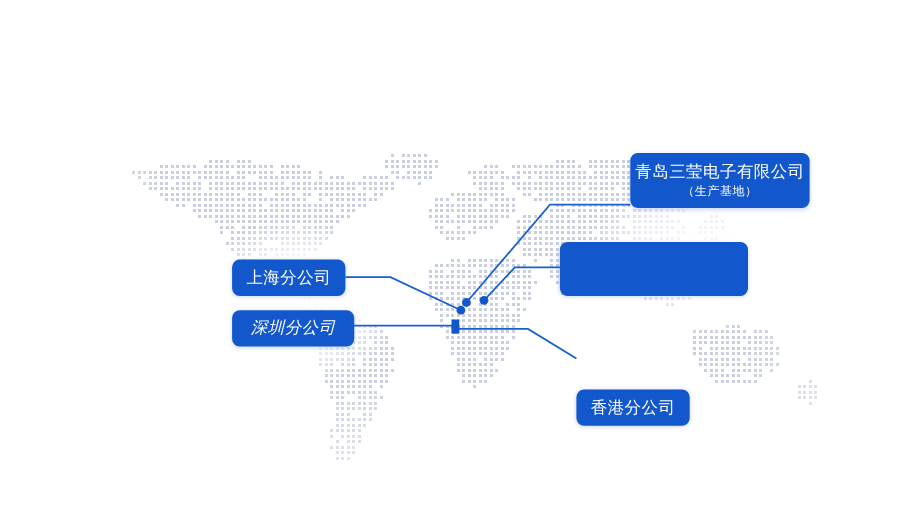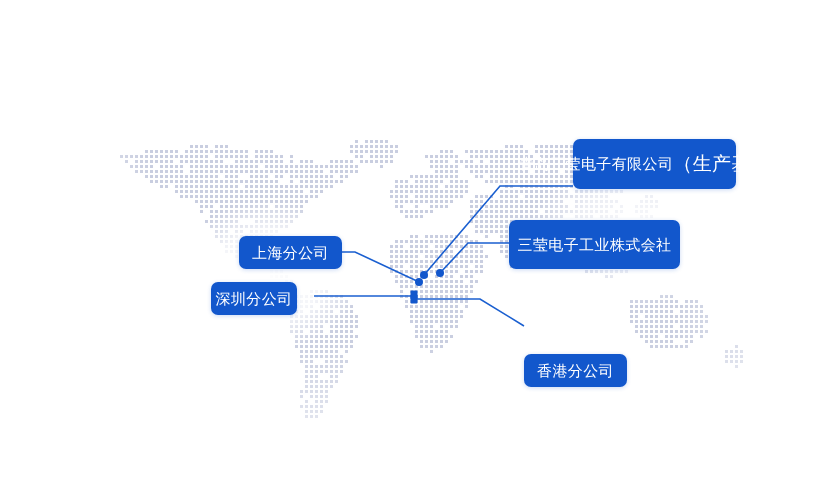--- a/index.html
+++ b/index.html
@@ -46,32 +46,33 @@
   }
   .marker.sq{border-radius:1px;width:7px;height:9px;transform:translate(-3.5px,-4.5px);}
 
   
   .callout{
     position:absolute;
     background:#1257cc;
     border-radius:7px;
     color:#ffffff;
     display:flex;
+    flex-direction:column;
     align-items:center;
     justify-content:center;
     text-align:center;
     line-height:1.32;
     font-size:15px;
     letter-spacing:0.4px;
     box-shadow:0 1px 4px rgba(18,87,204,0.22);
     padding:0 10px;
     box-sizing:border-box;
     white-space:nowrap;
   }
-  .callout .l2{font-size:19px;}
+  .callout .l2{font-size:11px;}
 </style>
 </head>
 <body>
 
 <div id="stage">
 
   <div id="map-layer">
     <svg id="map-svg" width="824" height="480">
         <path d="M355 140h3v3h-3zM365 140h3v3h-3zM370 140h3v3h-3zM375 140h3v3h-3zM380 140h3v3h-3zM385 140h3v3h-3zM190 145h3v3h-3zM195 145h3v3h-3zM200 145h3v3h-3zM205 145h3v3h-3zM215 145h3v3h-3zM220 145h3v3h-3zM225 145h3v3h-3zM350 145h3v3h-3zM355 145h3v3h-3zM360 145h3v3h-3zM365 145h3v3h-3zM370 145h3v3h-3zM375 145h3v3h-3zM380 145h3v3h-3zM385 145h3v3h-3zM390 145h3v3h-3zM395 145h3v3h-3zM505 145h3v3h-3zM510 145h3v3h-3zM515 145h3v3h-3zM520 145h3v3h-3zM535 145h3v3h-3zM540 145h3v3h-3zM545 145h3v3h-3zM550 145h3v3h-3zM555 145h3v3h-3zM560 145h3v3h-3zM565 145h3v3h-3zM570 145h3v3h-3zM585 145h3v3h-3zM590 145h3v3h-3zM595 145h3v3h-3zM145 150h3v3h-3zM150 150h3v3h-3zM155 150h3v3h-3zM160 150h3v3h-3zM165 150h3v3h-3zM170 150h3v3h-3zM175 150h3v3h-3zM185 150h3v3h-3zM190 150h3v3h-3zM195 150h3v3h-3zM200 150h3v3h-3zM205 150h3v3h-3zM210 150h3v3h-3zM215 150h3v3h-3zM220 150h3v3h-3zM225 150h3v3h-3zM230 150h3v3h-3zM235 150h3v3h-3zM240 150h3v3h-3zM245 150h3v3h-3zM255 150h3v3h-3zM260 150h3v3h-3zM265 150h3v3h-3zM270 150h3v3h-3zM350 150h3v3h-3zM355 150h3v3h-3zM360 150h3v3h-3zM365 150h3v3h-3zM370 150h3v3h-3zM375 150h3v3h-3zM380 150h3v3h-3zM385 150h3v3h-3zM390 150h3v3h-3zM395 150h3v3h-3zM440 150h3v3h-3zM445 150h3v3h-3zM450 150h3v3h-3zM465 150h3v3h-3zM470 150h3v3h-3zM475 150h3v3h-3zM480 150h3v3h-3zM485 150h3v3h-3zM490 150h3v3h-3zM495 150h3v3h-3zM500 150h3v3h-3zM505 150h3v3h-3zM510 150h3v3h-3zM515 150h3v3h-3zM520 150h3v3h-3zM525 150h3v3h-3zM535 150h3v3h-3zM540 150h3v3h-3zM545 150h3v3h-3zM550 150h3v3h-3zM555 150h3v3h-3zM560 150h3v3h-3zM565 150h3v3h-3zM570 150h3v3h-3zM575 150h3v3h-3zM580 150h3v3h-3zM585 150h3v3h-3zM590 150h3v3h-3zM595 150h3v3h-3zM600 150h3v3h-3zM605 150h3v3h-3zM610 150h3v3h-3zM615 150h3v3h-3zM620 150h3v3h-3zM625 150h3v3h-3zM630 150h3v3h-3zM635 150h3v3h-3zM120 155h3v3h-3zM125 155h3v3h-3zM130 155h3v3h-3zM135 155h3v3h-3zM140 155h3v3h-3zM145 155h3v3h-3zM150 155h3v3h-3zM155 155h3v3h-3zM160 155h3v3h-3zM165 155h3v3h-3zM170 155h3v3h-3zM175 155h3v3h-3zM180 155h3v3h-3zM185 155h3v3h-3zM190 155h3v3h-3zM195 155h3v3h-3zM200 155h3v3h-3zM205 155h3v3h-3zM215 155h3v3h-3zM220 155h3v3h-3zM225 155h3v3h-3zM230 155h3v3h-3zM235 155h3v3h-3zM240 155h3v3h-3zM245 155h3v3h-3zM255 155h3v3h-3zM260 155h3v3h-3zM265 155h3v3h-3zM270 155h3v3h-3zM275 155h3v3h-3zM280 155h3v3h-3zM290 155h3v3h-3zM355 155h3v3h-3zM360 155h3v3h-3zM370 155h3v3h-3zM375 155h3v3h-3zM380 155h3v3h-3zM385 155h3v3h-3zM390 155h3v3h-3zM425 155h3v3h-3zM430 155h3v3h-3zM435 155h3v3h-3zM440 155h3v3h-3zM445 155h3v3h-3zM450 155h3v3h-3zM455 155h3v3h-3zM470 155h3v3h-3zM475 155h3v3h-3zM480 155h3v3h-3zM485 155h3v3h-3zM490 155h3v3h-3zM495 155h3v3h-3zM500 155h3v3h-3zM505 155h3v3h-3zM510 155h3v3h-3zM515 155h3v3h-3zM520 155h3v3h-3zM525 155h3v3h-3zM530 155h3v3h-3zM540 155h3v3h-3zM545 155h3v3h-3zM550 155h3v3h-3zM555 155h3v3h-3zM560 155h3v3h-3zM565 155h3v3h-3zM570 155h3v3h-3zM575 155h3v3h-3zM580 155h3v3h-3zM585 155h3v3h-3zM590 155h3v3h-3zM595 155h3v3h-3zM600 155h3v3h-3zM605 155h3v3h-3zM610 155h3v3h-3zM615 155h3v3h-3zM620 155h3v3h-3zM625 155h3v3h-3zM630 155h3v3h-3zM635 155h3v3h-3zM640 155h3v3h-3zM645 155h3v3h-3zM650 155h3v3h-3zM655 155h3v3h-3zM125 160h3v3h-3zM135 160h3v3h-3zM140 160h3v3h-3zM145 160h3v3h-3zM150 160h3v3h-3zM155 160h3v3h-3zM160 160h3v3h-3zM165 160h3v3h-3zM170 160h3v3h-3zM180 160h3v3h-3zM185 160h3v3h-3zM190 160h3v3h-3zM195 160h3v3h-3zM200 160h3v3h-3zM205 160h3v3h-3zM210 160h3v3h-3zM215 160h3v3h-3zM220 160h3v3h-3zM235 160h3v3h-3zM240 160h3v3h-3zM245 160h3v3h-3zM250 160h3v3h-3zM255 160h3v3h-3zM260 160h3v3h-3zM265 160h3v3h-3zM270 160h3v3h-3zM275 160h3v3h-3zM280 160h3v3h-3zM290 160h3v3h-3zM300 160h3v3h-3zM305 160h3v3h-3zM310 160h3v3h-3zM330 160h3v3h-3zM335 160h3v3h-3zM340 160h3v3h-3zM345 160h3v3h-3zM350 160h3v3h-3zM360 160h3v3h-3zM365 160h3v3h-3zM370 160h3v3h-3zM375 160h3v3h-3zM380 160h3v3h-3zM385 160h3v3h-3zM390 160h3v3h-3zM430 160h3v3h-3zM435 160h3v3h-3zM440 160h3v3h-3zM445 160h3v3h-3zM455 160h3v3h-3zM460 160h3v3h-3zM465 160h3v3h-3zM470 160h3v3h-3zM480 160h3v3h-3zM490 160h3v3h-3zM495 160h3v3h-3zM500 160h3v3h-3zM505 160h3v3h-3zM510 160h3v3h-3zM515 160h3v3h-3zM520 160h3v3h-3zM525 160h3v3h-3zM530 160h3v3h-3zM535 160h3v3h-3zM540 160h3v3h-3zM545 160h3v3h-3zM550 160h3v3h-3zM555 160h3v3h-3zM560 160h3v3h-3zM565 160h3v3h-3zM570 160h3v3h-3zM575 160h3v3h-3zM580 160h3v3h-3zM585 160h3v3h-3zM590 160h3v3h-3zM595 160h3v3h-3zM600 160h3v3h-3zM605 160h3v3h-3zM610 160h3v3h-3zM615 160h3v3h-3zM625 160h3v3h-3zM630 160h3v3h-3zM635 160h3v3h-3zM640 160h3v3h-3zM645 160h3v3h-3zM650 160h3v3h-3zM655 160h3v3h-3zM660 160h3v3h-3zM665 160h3v3h-3zM670 160h3v3h-3zM675 160h3v3h-3zM130 165h3v3h-3zM135 165h3v3h-3zM140 165h3v3h-3zM145 165h3v3h-3zM150 165h3v3h-3zM160 165h3v3h-3zM165 165h3v3h-3zM170 165h3v3h-3zM175 165h3v3h-3zM180 165h3v3h-3zM190 165h3v3h-3zM195 165h3v3h-3zM200 165h3v3h-3zM205 165h3v3h-3zM210 165h3v3h-3zM215 165h3v3h-3zM220 165h3v3h-3zM225 165h3v3h-3zM230 165h3v3h-3zM235 165h3v3h-3zM240 165h3v3h-3zM245 165h3v3h-3zM250 165h3v3h-3zM255 165h3v3h-3zM265 165h3v3h-3zM270 165h3v3h-3zM275 165h3v3h-3zM280 165h3v3h-3zM285 165h3v3h-3zM290 165h3v3h-3zM295 165h3v3h-3zM300 165h3v3h-3zM305 165h3v3h-3zM310 165h3v3h-3zM315 165h3v3h-3zM320 165h3v3h-3zM325 165h3v3h-3zM330 165h3v3h-3zM335 165h3v3h-3zM340 165h3v3h-3zM345 165h3v3h-3zM350 165h3v3h-3zM355 165h3v3h-3zM380 165h3v3h-3zM430 165h3v3h-3zM435 165h3v3h-3zM440 165h3v3h-3zM445 165h3v3h-3zM450 165h3v3h-3zM455 165h3v3h-3zM465 165h3v3h-3zM470 165h3v3h-3zM475 165h3v3h-3zM480 165h3v3h-3zM485 165h3v3h-3zM490 165h3v3h-3zM495 165h3v3h-3zM500 165h3v3h-3zM505 165h3v3h-3zM510 165h3v3h-3zM515 165h3v3h-3zM520 165h3v3h-3zM525 165h3v3h-3zM530 165h3v3h-3zM535 165h3v3h-3zM540 165h3v3h-3zM545 165h3v3h-3zM550 165h3v3h-3zM555 165h3v3h-3zM560 165h3v3h-3zM565 165h3v3h-3zM570 165h3v3h-3zM575 165h3v3h-3zM580 165h3v3h-3zM585 165h3v3h-3zM595 165h3v3h-3zM600 165h3v3h-3zM610 165h3v3h-3zM620 165h3v3h-3zM625 165h3v3h-3zM630 165h3v3h-3zM635 165h3v3h-3zM640 165h3v3h-3zM645 165h3v3h-3zM650 165h3v3h-3zM655 165h3v3h-3zM660 165h3v3h-3zM665 165h3v3h-3zM675 165h3v3h-3zM135 170h3v3h-3zM140 170h3v3h-3zM145 170h3v3h-3zM150 170h3v3h-3zM155 170h3v3h-3zM160 170h3v3h-3zM165 170h3v3h-3zM170 170h3v3h-3zM175 170h3v3h-3zM180 170h3v3h-3zM190 170h3v3h-3zM195 170h3v3h-3zM200 170h3v3h-3zM205 170h3v3h-3zM210 170h3v3h-3zM215 170h3v3h-3zM220 170h3v3h-3zM225 170h3v3h-3zM230 170h3v3h-3zM235 170h3v3h-3zM240 170h3v3h-3zM245 170h3v3h-3zM250 170h3v3h-3zM255 170h3v3h-3zM260 170h3v3h-3zM265 170h3v3h-3zM270 170h3v3h-3zM275 170h3v3h-3zM280 170h3v3h-3zM285 170h3v3h-3zM290 170h3v3h-3zM295 170h3v3h-3zM300 170h3v3h-3zM305 170h3v3h-3zM310 170h3v3h-3zM315 170h3v3h-3zM320 170h3v3h-3zM330 170h3v3h-3zM335 170h3v3h-3zM340 170h3v3h-3zM345 170h3v3h-3zM350 170h3v3h-3zM355 170h3v3h-3zM435 170h3v3h-3zM440 170h3v3h-3zM445 170h3v3h-3zM450 170h3v3h-3zM455 170h3v3h-3zM470 170h3v3h-3zM475 170h3v3h-3zM480 170h3v3h-3zM485 170h3v3h-3zM490 170h3v3h-3zM495 170h3v3h-3zM500 170h3v3h-3zM505 170h3v3h-3zM510 170h3v3h-3zM515 170h3v3h-3zM520 170h3v3h-3zM525 170h3v3h-3zM535 170h3v3h-3zM540 170h3v3h-3zM545 170h3v3h-3zM550 170h3v3h-3zM555 170h3v3h-3zM565 170h3v3h-3zM570 170h3v3h-3zM575 170h3v3h-3zM580 170h3v3h-3zM590 170h3v3h-3zM595 170h3v3h-3zM600 170h3v3h-3zM605 170h3v3h-3zM610 170h3v3h-3zM615 170h3v3h-3zM620 170h3v3h-3zM625 170h3v3h-3zM630 170h3v3h-3zM635 170h3v3h-3zM640 170h3v3h-3zM645 170h3v3h-3zM650 170h3v3h-3zM655 170h3v3h-3zM660 170h3v3h-3zM665 170h3v3h-3zM670 170h3v3h-3zM675 170h3v3h-3zM680 170h3v3h-3zM145 175h3v3h-3zM150 175h3v3h-3zM155 175h3v3h-3zM160 175h3v3h-3zM165 175h3v3h-3zM170 175h3v3h-3zM175 175h3v3h-3zM180 175h3v3h-3zM185 175h3v3h-3zM190 175h3v3h-3zM195 175h3v3h-3zM200 175h3v3h-3zM205 175h3v3h-3zM210 175h3v3h-3zM215 175h3v3h-3zM225 175h3v3h-3zM230 175h3v3h-3zM235 175h3v3h-3zM250 175h3v3h-3zM255 175h3v3h-3zM260 175h3v3h-3zM265 175h3v3h-3zM275 175h3v3h-3zM280 175h3v3h-3zM290 175h3v3h-3zM295 175h3v3h-3zM300 175h3v3h-3zM305 175h3v3h-3zM310 175h3v3h-3zM315 175h3v3h-3zM320 175h3v3h-3zM325 175h3v3h-3zM330 175h3v3h-3zM340 175h3v3h-3zM345 175h3v3h-3zM410 175h3v3h-3zM415 175h3v3h-3zM420 175h3v3h-3zM425 175h3v3h-3zM430 175h3v3h-3zM435 175h3v3h-3zM440 175h3v3h-3zM445 175h3v3h-3zM450 175h3v3h-3zM455 175h3v3h-3zM475 175h3v3h-3zM480 175h3v3h-3zM490 175h3v3h-3zM495 175h3v3h-3zM500 175h3v3h-3zM505 175h3v3h-3zM510 175h3v3h-3zM515 175h3v3h-3zM520 175h3v3h-3zM525 175h3v3h-3zM530 175h3v3h-3zM535 175h3v3h-3zM540 175h3v3h-3zM545 175h3v3h-3zM550 175h3v3h-3zM555 175h3v3h-3zM560 175h3v3h-3zM565 175h3v3h-3zM570 175h3v3h-3zM575 175h3v3h-3zM580 175h3v3h-3zM585 175h3v3h-3zM590 175h3v3h-3zM595 175h3v3h-3zM600 175h3v3h-3zM605 175h3v3h-3zM610 175h3v3h-3zM615 175h3v3h-3zM620 175h3v3h-3zM625 175h3v3h-3zM630 175h3v3h-3zM635 175h3v3h-3zM640 175h3v3h-3zM645 175h3v3h-3zM650 175h3v3h-3zM655 175h3v3h-3zM660 175h3v3h-3zM665 175h3v3h-3zM670 175h3v3h-3zM675 175h3v3h-3zM150 180h3v3h-3zM155 180h3v3h-3zM160 180h3v3h-3zM165 180h3v3h-3zM170 180h3v3h-3zM175 180h3v3h-3zM180 180h3v3h-3zM185 180h3v3h-3zM190 180h3v3h-3zM195 180h3v3h-3zM200 180h3v3h-3zM205 180h3v3h-3zM210 180h3v3h-3zM215 180h3v3h-3zM220 180h3v3h-3zM225 180h3v3h-3zM230 180h3v3h-3zM235 180h3v3h-3zM240 180h3v3h-3zM245 180h3v3h-3zM250 180h3v3h-3zM255 180h3v3h-3zM260 180h3v3h-3zM265 180h3v3h-3zM270 180h3v3h-3zM275 180h3v3h-3zM290 180h3v3h-3zM300 180h3v3h-3zM305 180h3v3h-3zM310 180h3v3h-3zM315 180h3v3h-3zM320 180h3v3h-3zM325 180h3v3h-3zM330 180h3v3h-3zM335 180h3v3h-3zM340 180h3v3h-3zM395 180h3v3h-3zM400 180h3v3h-3zM405 180h3v3h-3zM415 180h3v3h-3zM420 180h3v3h-3zM425 180h3v3h-3zM430 180h3v3h-3zM435 180h3v3h-3zM440 180h3v3h-3zM450 180h3v3h-3zM455 180h3v3h-3zM460 180h3v3h-3zM465 180h3v3h-3zM485 180h3v3h-3zM490 180h3v3h-3zM495 180h3v3h-3zM500 180h3v3h-3zM505 180h3v3h-3zM510 180h3v3h-3zM515 180h3v3h-3zM520 180h3v3h-3zM525 180h3v3h-3zM530 180h3v3h-3zM535 180h3v3h-3zM540 180h3v3h-3zM545 180h3v3h-3zM550 180h3v3h-3zM555 180h3v3h-3zM560 180h3v3h-3zM565 180h3v3h-3zM570 180h3v3h-3zM575 180h3v3h-3zM580 180h3v3h-3zM585 180h3v3h-3zM590 180h3v3h-3zM595 180h3v3h-3zM600 180h3v3h-3zM605 180h3v3h-3zM610 180h3v3h-3zM615 180h3v3h-3zM620 180h3v3h-3zM625 180h3v3h-3zM630 180h3v3h-3zM635 180h3v3h-3zM640 180h3v3h-3zM645 180h3v3h-3zM650 180h3v3h-3zM655 180h3v3h-3zM660 180h3v3h-3zM665 180h3v3h-3zM670 180h3v3h-3zM160 185h3v3h-3zM165 185h3v3h-3zM175 185h3v3h-3zM180 185h3v3h-3zM185 185h3v3h-3zM190 185h3v3h-3zM195 185h3v3h-3zM200 185h3v3h-3zM205 185h3v3h-3zM210 185h3v3h-3zM215 185h3v3h-3zM220 185h3v3h-3zM225 185h3v3h-3zM230 185h3v3h-3zM235 185h3v3h-3zM245 185h3v3h-3zM250 185h3v3h-3zM255 185h3v3h-3zM260 185h3v3h-3zM265 185h3v3h-3zM270 185h3v3h-3zM275 185h3v3h-3zM280 185h3v3h-3zM285 185h3v3h-3zM290 185h3v3h-3zM295 185h3v3h-3zM300 185h3v3h-3zM305 185h3v3h-3zM310 185h3v3h-3zM315 185h3v3h-3zM320 185h3v3h-3zM325 185h3v3h-3zM330 185h3v3h-3zM395 185h3v3h-3zM400 185h3v3h-3zM405 185h3v3h-3zM410 185h3v3h-3zM415 185h3v3h-3zM420 185h3v3h-3zM425 185h3v3h-3zM430 185h3v3h-3zM435 185h3v3h-3zM445 185h3v3h-3zM450 185h3v3h-3zM455 185h3v3h-3zM460 185h3v3h-3zM465 185h3v3h-3zM505 185h3v3h-3zM510 185h3v3h-3zM520 185h3v3h-3zM525 185h3v3h-3zM530 185h3v3h-3zM535 185h3v3h-3zM540 185h3v3h-3zM545 185h3v3h-3zM550 185h3v3h-3zM555 185h3v3h-3zM560 185h3v3h-3zM565 185h3v3h-3zM570 185h3v3h-3zM575 185h3v3h-3zM580 185h3v3h-3zM585 185h3v3h-3zM590 185h3v3h-3zM595 185h3v3h-3zM600 185h3v3h-3zM605 185h3v3h-3zM610 185h3v3h-3zM615 185h3v3h-3zM620 185h3v3h-3zM625 185h3v3h-3zM630 185h3v3h-3zM640 185h3v3h-3zM645 185h3v3h-3zM650 185h3v3h-3zM655 185h3v3h-3zM175 190h3v3h-3zM180 190h3v3h-3zM185 190h3v3h-3zM190 190h3v3h-3zM195 190h3v3h-3zM200 190h3v3h-3zM205 190h3v3h-3zM210 190h3v3h-3zM215 190h3v3h-3zM220 190h3v3h-3zM225 190h3v3h-3zM230 190h3v3h-3zM235 190h3v3h-3zM240 190h3v3h-3zM245 190h3v3h-3zM250 190h3v3h-3zM255 190h3v3h-3zM260 190h3v3h-3zM265 190h3v3h-3zM270 190h3v3h-3zM275 190h3v3h-3zM280 190h3v3h-3zM285 190h3v3h-3zM290 190h3v3h-3zM295 190h3v3h-3zM300 190h3v3h-3zM310 190h3v3h-3zM315 190h3v3h-3zM320 190h3v3h-3zM390 190h3v3h-3zM395 190h3v3h-3zM400 190h3v3h-3zM405 190h3v3h-3zM410 190h3v3h-3zM415 190h3v3h-3zM420 190h3v3h-3zM425 190h3v3h-3zM430 190h3v3h-3zM435 190h3v3h-3zM440 190h3v3h-3zM445 190h3v3h-3zM450 190h3v3h-3zM455 190h3v3h-3zM460 190h3v3h-3zM465 190h3v3h-3zM500 190h3v3h-3zM505 190h3v3h-3zM510 190h3v3h-3zM515 190h3v3h-3zM520 190h3v3h-3zM525 190h3v3h-3zM530 190h3v3h-3zM535 190h3v3h-3zM540 190h3v3h-3zM545 190h3v3h-3zM550 190h3v3h-3zM555 190h3v3h-3zM560 190h3v3h-3zM565 190h3v3h-3zM575 190h3v3h-3zM580 190h3v3h-3zM585 190h3v3h-3zM590 190h3v3h-3zM595 190h3v3h-3zM600 190h3v3h-3zM605 190h3v3h-3zM610 190h3v3h-3zM615 190h3v3h-3zM620 190h3v3h-3zM180 195h3v3h-3zM185 195h3v3h-3zM190 195h3v3h-3zM195 195h3v3h-3zM200 195h3v3h-3zM205 195h3v3h-3zM210 195h3v3h-3zM215 195h3v3h-3zM220 195h3v3h-3zM225 195h3v3h-3zM230 195h3v3h-3zM235 195h3v3h-3zM240 195h3v3h-3zM245 195h3v3h-3zM250 195h3v3h-3zM255 195h3v3h-3zM260 195h3v3h-3zM265 195h3v3h-3zM270 195h3v3h-3zM275 195h3v3h-3zM280 195h3v3h-3zM285 195h3v3h-3zM290 195h3v3h-3zM295 195h3v3h-3zM300 195h3v3h-3zM305 195h3v3h-3zM310 195h3v3h-3zM315 195h3v3h-3zM390 195h3v3h-3zM395 195h3v3h-3zM400 195h3v3h-3zM405 195h3v3h-3zM415 195h3v3h-3zM420 195h3v3h-3zM425 195h3v3h-3zM430 195h3v3h-3zM435 195h3v3h-3zM440 195h3v3h-3zM445 195h3v3h-3zM450 195h3v3h-3zM455 195h3v3h-3zM460 195h3v3h-3zM475 195h3v3h-3zM480 195h3v3h-3zM485 195h3v3h-3zM490 195h3v3h-3zM500 195h3v3h-3zM505 195h3v3h-3zM510 195h3v3h-3zM515 195h3v3h-3zM525 195h3v3h-3zM530 195h3v3h-3zM535 195h3v3h-3zM540 195h3v3h-3zM545 195h3v3h-3zM550 195h3v3h-3zM555 195h3v3h-3zM560 195h3v3h-3zM565 195h3v3h-3zM570 195h3v3h-3zM575 195h3v3h-3zM580 195h3v3h-3zM585 195h3v3h-3zM590 195h3v3h-3zM595 195h3v3h-3zM600 195h3v3h-3zM605 195h3v3h-3zM645 195h3v3h-3zM650 195h3v3h-3zM195 200h3v3h-3zM200 200h3v3h-3zM205 200h3v3h-3zM210 200h3v3h-3zM215 200h3v3h-3zM220 200h3v3h-3zM225 200h3v3h-3zM230 200h3v3h-3zM235 200h3v3h-3zM240 200h3v3h-3zM245 200h3v3h-3zM250 200h3v3h-3zM255 200h3v3h-3zM260 200h3v3h-3zM265 200h3v3h-3zM270 200h3v3h-3zM275 200h3v3h-3zM280 200h3v3h-3zM285 200h3v3h-3zM290 200h3v3h-3zM295 200h3v3h-3zM300 200h3v3h-3zM305 200h3v3h-3zM395 200h3v3h-3zM400 200h3v3h-3zM405 200h3v3h-3zM410 200h3v3h-3zM415 200h3v3h-3zM420 200h3v3h-3zM425 200h3v3h-3zM430 200h3v3h-3zM435 200h3v3h-3zM440 200h3v3h-3zM445 200h3v3h-3zM450 200h3v3h-3zM470 200h3v3h-3zM475 200h3v3h-3zM480 200h3v3h-3zM490 200h3v3h-3zM495 200h3v3h-3zM500 200h3v3h-3zM505 200h3v3h-3zM510 200h3v3h-3zM515 200h3v3h-3zM520 200h3v3h-3zM525 200h3v3h-3zM530 200h3v3h-3zM535 200h3v3h-3zM540 200h3v3h-3zM545 200h3v3h-3zM550 200h3v3h-3zM555 200h3v3h-3zM560 200h3v3h-3zM575 200h3v3h-3zM580 200h3v3h-3zM585 200h3v3h-3zM590 200h3v3h-3zM595 200h3v3h-3zM600 200h3v3h-3zM605 200h3v3h-3zM610 200h3v3h-3zM615 200h3v3h-3zM640 200h3v3h-3zM645 200h3v3h-3zM650 200h3v3h-3zM655 200h3v3h-3zM200 205h3v3h-3zM205 205h3v3h-3zM210 205h3v3h-3zM220 205h3v3h-3zM225 205h3v3h-3zM230 205h3v3h-3zM235 205h3v3h-3zM240 205h3v3h-3zM245 205h3v3h-3zM250 205h3v3h-3zM255 205h3v3h-3zM260 205h3v3h-3zM265 205h3v3h-3zM275 205h3v3h-3zM280 205h3v3h-3zM285 205h3v3h-3zM290 205h3v3h-3zM295 205h3v3h-3zM300 205h3v3h-3zM395 205h3v3h-3zM400 205h3v3h-3zM415 205h3v3h-3zM430 205h3v3h-3zM435 205h3v3h-3zM440 205h3v3h-3zM445 205h3v3h-3zM470 205h3v3h-3zM475 205h3v3h-3zM480 205h3v3h-3zM485 205h3v3h-3zM490 205h3v3h-3zM495 205h3v3h-3zM500 205h3v3h-3zM505 205h3v3h-3zM510 205h3v3h-3zM515 205h3v3h-3zM520 205h3v3h-3zM525 205h3v3h-3zM530 205h3v3h-3zM535 205h3v3h-3zM540 205h3v3h-3zM545 205h3v3h-3zM550 205h3v3h-3zM555 205h3v3h-3zM560 205h3v3h-3zM565 205h3v3h-3zM575 205h3v3h-3zM580 205h3v3h-3zM585 205h3v3h-3zM590 205h3v3h-3zM595 205h3v3h-3zM600 205h3v3h-3zM605 205h3v3h-3zM610 205h3v3h-3zM620 205h3v3h-3zM635 205h3v3h-3zM640 205h3v3h-3zM645 205h3v3h-3zM650 205h3v3h-3zM655 205h3v3h-3zM200 210h3v3h-3zM210 210h3v3h-3zM215 210h3v3h-3zM220 210h3v3h-3zM225 210h3v3h-3zM230 210h3v3h-3zM235 210h3v3h-3zM240 210h3v3h-3zM245 210h3v3h-3zM250 210h3v3h-3zM255 210h3v3h-3zM260 210h3v3h-3zM265 210h3v3h-3zM270 210h3v3h-3zM275 210h3v3h-3zM280 210h3v3h-3zM285 210h3v3h-3zM290 210h3v3h-3zM295 210h3v3h-3zM300 210h3v3h-3zM400 210h3v3h-3zM405 210h3v3h-3zM410 210h3v3h-3zM415 210h3v3h-3zM420 210h3v3h-3zM425 210h3v3h-3zM430 210h3v3h-3zM470 210h3v3h-3zM475 210h3v3h-3zM480 210h3v3h-3zM485 210h3v3h-3zM490 210h3v3h-3zM495 210h3v3h-3zM500 210h3v3h-3zM505 210h3v3h-3zM510 210h3v3h-3zM515 210h3v3h-3zM520 210h3v3h-3zM525 210h3v3h-3zM530 210h3v3h-3zM535 210h3v3h-3zM545 210h3v3h-3zM550 210h3v3h-3zM555 210h3v3h-3zM560 210h3v3h-3zM565 210h3v3h-3zM570 210h3v3h-3zM575 210h3v3h-3zM580 210h3v3h-3zM585 210h3v3h-3zM590 210h3v3h-3zM595 210h3v3h-3zM600 210h3v3h-3zM605 210h3v3h-3zM615 210h3v3h-3zM620 210h3v3h-3zM635 210h3v3h-3zM640 210h3v3h-3zM645 210h3v3h-3zM210 215h3v3h-3zM215 215h3v3h-3zM220 215h3v3h-3zM225 215h3v3h-3zM230 215h3v3h-3zM235 215h3v3h-3zM240 215h3v3h-3zM245 215h3v3h-3zM250 215h3v3h-3zM255 215h3v3h-3zM260 215h3v3h-3zM265 215h3v3h-3zM270 215h3v3h-3zM275 215h3v3h-3zM280 215h3v3h-3zM285 215h3v3h-3zM290 215h3v3h-3zM295 215h3v3h-3zM405 215h3v3h-3zM410 215h3v3h-3zM415 215h3v3h-3zM420 215h3v3h-3zM470 215h3v3h-3zM475 215h3v3h-3zM480 215h3v3h-3zM485 215h3v3h-3zM490 215h3v3h-3zM495 215h3v3h-3zM500 215h3v3h-3zM505 215h3v3h-3zM510 215h3v3h-3zM515 215h3v3h-3zM520 215h3v3h-3zM525 215h3v3h-3zM530 215h3v3h-3zM535 215h3v3h-3zM540 215h3v3h-3zM545 215h3v3h-3zM550 215h3v3h-3zM555 215h3v3h-3zM560 215h3v3h-3zM575 215h3v3h-3zM580 215h3v3h-3zM585 215h3v3h-3zM590 215h3v3h-3zM600 215h3v3h-3zM605 215h3v3h-3zM610 215h3v3h-3zM615 215h3v3h-3zM640 215h3v3h-3zM645 215h3v3h-3zM650 215h3v3h-3zM205 220h3v3h-3zM210 220h3v3h-3zM215 220h3v3h-3zM220 220h3v3h-3zM225 220h3v3h-3zM230 220h3v3h-3zM235 220h3v3h-3zM255 220h3v3h-3zM260 220h3v3h-3zM265 220h3v3h-3zM270 220h3v3h-3zM275 220h3v3h-3zM280 220h3v3h-3zM285 220h3v3h-3zM290 220h3v3h-3zM470 220h3v3h-3zM475 220h3v3h-3zM480 220h3v3h-3zM485 220h3v3h-3zM490 220h3v3h-3zM495 220h3v3h-3zM500 220h3v3h-3zM505 220h3v3h-3zM510 220h3v3h-3zM515 220h3v3h-3zM520 220h3v3h-3zM525 220h3v3h-3zM535 220h3v3h-3zM540 220h3v3h-3zM545 220h3v3h-3zM550 220h3v3h-3zM555 220h3v3h-3zM560 220h3v3h-3zM565 220h3v3h-3zM570 220h3v3h-3zM575 220h3v3h-3zM580 220h3v3h-3zM585 220h3v3h-3zM590 220h3v3h-3zM600 220h3v3h-3zM605 220h3v3h-3zM610 220h3v3h-3zM210 225h3v3h-3zM215 225h3v3h-3zM220 225h3v3h-3zM225 225h3v3h-3zM230 225h3v3h-3zM235 225h3v3h-3zM240 225h3v3h-3zM245 225h3v3h-3zM250 225h3v3h-3zM255 225h3v3h-3zM260 225h3v3h-3zM265 225h3v3h-3zM270 225h3v3h-3zM275 225h3v3h-3zM280 225h3v3h-3zM285 225h3v3h-3zM475 225h3v3h-3zM480 225h3v3h-3zM485 225h3v3h-3zM490 225h3v3h-3zM495 225h3v3h-3zM500 225h3v3h-3zM505 225h3v3h-3zM510 225h3v3h-3zM515 225h3v3h-3zM520 225h3v3h-3zM525 225h3v3h-3zM530 225h3v3h-3zM535 225h3v3h-3zM540 225h3v3h-3zM545 225h3v3h-3zM550 225h3v3h-3zM555 225h3v3h-3zM560 225h3v3h-3zM565 225h3v3h-3zM570 225h3v3h-3zM575 225h3v3h-3zM580 225h3v3h-3zM585 225h3v3h-3zM590 225h3v3h-3zM595 225h3v3h-3zM600 225h3v3h-3zM605 225h3v3h-3zM215 230h3v3h-3zM220 230h3v3h-3zM225 230h3v3h-3zM235 230h3v3h-3zM240 230h3v3h-3zM250 230h3v3h-3zM255 230h3v3h-3zM260 230h3v3h-3zM265 230h3v3h-3zM270 230h3v3h-3zM275 230h3v3h-3zM475 230h3v3h-3zM480 230h3v3h-3zM485 230h3v3h-3zM490 230h3v3h-3zM495 230h3v3h-3zM500 230h3v3h-3zM505 230h3v3h-3zM510 230h3v3h-3zM515 230h3v3h-3zM520 230h3v3h-3zM525 230h3v3h-3zM530 230h3v3h-3zM535 230h3v3h-3zM545 230h3v3h-3zM555 230h3v3h-3zM560 230h3v3h-3zM565 230h3v3h-3zM570 230h3v3h-3zM575 230h3v3h-3zM580 230h3v3h-3zM585 230h3v3h-3zM590 230h3v3h-3zM215 235h3v3h-3zM220 235h3v3h-3zM225 235h3v3h-3zM230 235h3v3h-3zM235 235h3v3h-3zM240 235h3v3h-3zM245 235h3v3h-3zM250 235h3v3h-3zM255 235h3v3h-3zM260 235h3v3h-3zM265 235h3v3h-3zM270 235h3v3h-3zM410 235h3v3h-3zM415 235h3v3h-3zM425 235h3v3h-3zM430 235h3v3h-3zM435 235h3v3h-3zM440 235h3v3h-3zM445 235h3v3h-3zM450 235h3v3h-3zM455 235h3v3h-3zM460 235h3v3h-3zM465 235h3v3h-3zM485 235h3v3h-3zM500 235h3v3h-3zM505 235h3v3h-3zM510 235h3v3h-3zM515 235h3v3h-3zM520 235h3v3h-3zM525 235h3v3h-3zM530 235h3v3h-3zM535 235h3v3h-3zM540 235h3v3h-3zM545 235h3v3h-3zM550 235h3v3h-3zM555 235h3v3h-3zM560 235h3v3h-3zM565 235h3v3h-3zM570 235h3v3h-3zM575 235h3v3h-3zM580 235h3v3h-3zM220 240h3v3h-3zM225 240h3v3h-3zM230 240h3v3h-3zM235 240h3v3h-3zM240 240h3v3h-3zM245 240h3v3h-3zM250 240h3v3h-3zM255 240h3v3h-3zM260 240h3v3h-3zM395 240h3v3h-3zM400 240h3v3h-3zM405 240h3v3h-3zM410 240h3v3h-3zM415 240h3v3h-3zM420 240h3v3h-3zM425 240h3v3h-3zM430 240h3v3h-3zM435 240h3v3h-3zM440 240h3v3h-3zM445 240h3v3h-3zM450 240h3v3h-3zM455 240h3v3h-3zM460 240h3v3h-3zM465 240h3v3h-3zM470 240h3v3h-3zM475 240h3v3h-3zM500 240h3v3h-3zM505 240h3v3h-3zM510 240h3v3h-3zM520 240h3v3h-3zM525 240h3v3h-3zM530 240h3v3h-3zM535 240h3v3h-3zM545 240h3v3h-3zM550 240h3v3h-3zM555 240h3v3h-3zM560 240h3v3h-3zM225 245h3v3h-3zM230 245h3v3h-3zM235 245h3v3h-3zM240 245h3v3h-3zM245 245h3v3h-3zM390 245h3v3h-3zM395 245h3v3h-3zM400 245h3v3h-3zM410 245h3v3h-3zM415 245h3v3h-3zM420 245h3v3h-3zM425 245h3v3h-3zM435 245h3v3h-3zM440 245h3v3h-3zM445 245h3v3h-3zM450 245h3v3h-3zM455 245h3v3h-3zM460 245h3v3h-3zM465 245h3v3h-3zM470 245h3v3h-3zM475 245h3v3h-3zM480 245h3v3h-3zM500 245h3v3h-3zM505 245h3v3h-3zM510 245h3v3h-3zM515 245h3v3h-3zM520 245h3v3h-3zM525 245h3v3h-3zM225 250h3v3h-3zM230 250h3v3h-3zM235 250h3v3h-3zM240 250h3v3h-3zM245 250h3v3h-3zM390 250h3v3h-3zM395 250h3v3h-3zM400 250h3v3h-3zM405 250h3v3h-3zM410 250h3v3h-3zM415 250h3v3h-3zM420 250h3v3h-3zM425 250h3v3h-3zM430 250h3v3h-3zM435 250h3v3h-3zM440 250h3v3h-3zM445 250h3v3h-3zM450 250h3v3h-3zM460 250h3v3h-3zM465 250h3v3h-3zM470 250h3v3h-3zM475 250h3v3h-3zM480 250h3v3h-3zM500 250h3v3h-3zM505 250h3v3h-3zM510 250h3v3h-3zM515 250h3v3h-3zM520 250h3v3h-3zM525 250h3v3h-3zM580 250h3v3h-3zM585 250h3v3h-3zM590 250h3v3h-3zM600 250h3v3h-3zM605 250h3v3h-3zM610 250h3v3h-3zM615 250h3v3h-3zM620 250h3v3h-3zM235 255h3v3h-3zM250 255h3v3h-3zM255 255h3v3h-3zM260 255h3v3h-3zM390 255h3v3h-3zM395 255h3v3h-3zM400 255h3v3h-3zM405 255h3v3h-3zM410 255h3v3h-3zM415 255h3v3h-3zM425 255h3v3h-3zM430 255h3v3h-3zM435 255h3v3h-3zM440 255h3v3h-3zM445 255h3v3h-3zM450 255h3v3h-3zM455 255h3v3h-3zM460 255h3v3h-3zM465 255h3v3h-3zM470 255h3v3h-3zM475 255h3v3h-3zM480 255h3v3h-3zM485 255h3v3h-3zM505 255h3v3h-3zM510 255h3v3h-3zM515 255h3v3h-3zM520 255h3v3h-3zM525 255h3v3h-3zM575 255h3v3h-3zM580 255h3v3h-3zM590 255h3v3h-3zM595 255h3v3h-3zM600 255h3v3h-3zM605 255h3v3h-3zM610 255h3v3h-3zM615 255h3v3h-3zM620 255h3v3h-3zM625 255h3v3h-3zM630 255h3v3h-3zM255 260h3v3h-3zM260 260h3v3h-3zM270 260h3v3h-3zM390 260h3v3h-3zM395 260h3v3h-3zM400 260h3v3h-3zM405 260h3v3h-3zM410 260h3v3h-3zM415 260h3v3h-3zM420 260h3v3h-3zM425 260h3v3h-3zM430 260h3v3h-3zM435 260h3v3h-3zM440 260h3v3h-3zM445 260h3v3h-3zM450 260h3v3h-3zM455 260h3v3h-3zM460 260h3v3h-3zM465 260h3v3h-3zM470 260h3v3h-3zM475 260h3v3h-3zM480 260h3v3h-3zM510 260h3v3h-3zM515 260h3v3h-3zM520 260h3v3h-3zM575 260h3v3h-3zM580 260h3v3h-3zM585 260h3v3h-3zM590 260h3v3h-3zM595 260h3v3h-3zM605 260h3v3h-3zM610 260h3v3h-3zM615 260h3v3h-3zM620 260h3v3h-3zM625 260h3v3h-3zM630 260h3v3h-3zM260 265h3v3h-3zM265 265h3v3h-3zM270 265h3v3h-3zM275 265h3v3h-3zM390 265h3v3h-3zM395 265h3v3h-3zM400 265h3v3h-3zM410 265h3v3h-3zM415 265h3v3h-3zM420 265h3v3h-3zM425 265h3v3h-3zM430 265h3v3h-3zM435 265h3v3h-3zM440 265h3v3h-3zM445 265h3v3h-3zM450 265h3v3h-3zM455 265h3v3h-3zM460 265h3v3h-3zM465 265h3v3h-3zM475 265h3v3h-3zM480 265h3v3h-3zM510 265h3v3h-3zM580 265h3v3h-3zM585 265h3v3h-3zM590 265h3v3h-3zM595 265h3v3h-3zM600 265h3v3h-3zM605 265h3v3h-3zM610 265h3v3h-3zM615 265h3v3h-3zM620 265h3v3h-3zM625 265h3v3h-3zM630 265h3v3h-3zM270 270h3v3h-3zM275 270h3v3h-3zM280 270h3v3h-3zM390 270h3v3h-3zM395 270h3v3h-3zM400 270h3v3h-3zM405 270h3v3h-3zM410 270h3v3h-3zM415 270h3v3h-3zM420 270h3v3h-3zM425 270h3v3h-3zM430 270h3v3h-3zM435 270h3v3h-3zM440 270h3v3h-3zM445 270h3v3h-3zM450 270h3v3h-3zM455 270h3v3h-3zM465 270h3v3h-3zM470 270h3v3h-3zM475 270h3v3h-3zM480 270h3v3h-3zM585 270h3v3h-3zM590 270h3v3h-3zM595 270h3v3h-3zM600 270h3v3h-3zM605 270h3v3h-3zM610 270h3v3h-3zM615 270h3v3h-3zM620 270h3v3h-3zM625 270h3v3h-3zM270 275h3v3h-3zM275 275h3v3h-3zM280 275h3v3h-3zM285 275h3v3h-3zM395 275h3v3h-3zM400 275h3v3h-3zM405 275h3v3h-3zM410 275h3v3h-3zM415 275h3v3h-3zM420 275h3v3h-3zM425 275h3v3h-3zM435 275h3v3h-3zM440 275h3v3h-3zM445 275h3v3h-3zM450 275h3v3h-3zM460 275h3v3h-3zM465 275h3v3h-3zM470 275h3v3h-3zM605 275h3v3h-3zM610 275h3v3h-3zM285 280h3v3h-3zM290 280h3v3h-3zM395 280h3v3h-3zM400 280h3v3h-3zM405 280h3v3h-3zM410 280h3v3h-3zM415 280h3v3h-3zM425 280h3v3h-3zM430 280h3v3h-3zM435 280h3v3h-3zM440 280h3v3h-3zM445 280h3v3h-3zM450 280h3v3h-3zM455 280h3v3h-3zM460 280h3v3h-3zM470 280h3v3h-3zM475 280h3v3h-3zM285 285h3v3h-3zM290 285h3v3h-3zM400 285h3v3h-3zM405 285h3v3h-3zM410 285h3v3h-3zM415 285h3v3h-3zM420 285h3v3h-3zM425 285h3v3h-3zM430 285h3v3h-3zM435 285h3v3h-3zM440 285h3v3h-3zM445 285h3v3h-3zM450 285h3v3h-3zM455 285h3v3h-3zM460 285h3v3h-3zM465 285h3v3h-3zM470 285h3v3h-3zM310 290h3v3h-3zM315 290h3v3h-3zM320 290h3v3h-3zM325 290h3v3h-3zM400 290h3v3h-3zM410 290h3v3h-3zM415 290h3v3h-3zM420 290h3v3h-3zM425 290h3v3h-3zM430 290h3v3h-3zM435 290h3v3h-3zM440 290h3v3h-3zM445 290h3v3h-3zM450 290h3v3h-3zM455 290h3v3h-3zM460 290h3v3h-3zM465 290h3v3h-3zM470 290h3v3h-3zM295 295h3v3h-3zM300 295h3v3h-3zM305 295h3v3h-3zM310 295h3v3h-3zM315 295h3v3h-3zM320 295h3v3h-3zM325 295h3v3h-3zM330 295h3v3h-3zM335 295h3v3h-3zM340 295h3v3h-3zM400 295h3v3h-3zM405 295h3v3h-3zM410 295h3v3h-3zM415 295h3v3h-3zM420 295h3v3h-3zM425 295h3v3h-3zM430 295h3v3h-3zM435 295h3v3h-3zM440 295h3v3h-3zM445 295h3v3h-3zM450 295h3v3h-3zM455 295h3v3h-3zM460 295h3v3h-3zM465 295h3v3h-3zM660 295h3v3h-3zM665 295h3v3h-3zM670 295h3v3h-3zM295 300h3v3h-3zM300 300h3v3h-3zM305 300h3v3h-3zM310 300h3v3h-3zM315 300h3v3h-3zM320 300h3v3h-3zM325 300h3v3h-3zM330 300h3v3h-3zM335 300h3v3h-3zM340 300h3v3h-3zM345 300h3v3h-3zM405 300h3v3h-3zM410 300h3v3h-3zM415 300h3v3h-3zM420 300h3v3h-3zM425 300h3v3h-3zM430 300h3v3h-3zM435 300h3v3h-3zM440 300h3v3h-3zM445 300h3v3h-3zM450 300h3v3h-3zM455 300h3v3h-3zM460 300h3v3h-3zM465 300h3v3h-3zM630 300h3v3h-3zM635 300h3v3h-3zM640 300h3v3h-3zM645 300h3v3h-3zM650 300h3v3h-3zM655 300h3v3h-3zM660 300h3v3h-3zM665 300h3v3h-3zM670 300h3v3h-3zM675 300h3v3h-3zM685 300h3v3h-3zM690 300h3v3h-3zM695 300h3v3h-3zM290 305h3v3h-3zM295 305h3v3h-3zM300 305h3v3h-3zM305 305h3v3h-3zM310 305h3v3h-3zM320 305h3v3h-3zM325 305h3v3h-3zM330 305h3v3h-3zM335 305h3v3h-3zM340 305h3v3h-3zM345 305h3v3h-3zM350 305h3v3h-3zM405 305h3v3h-3zM410 305h3v3h-3zM415 305h3v3h-3zM420 305h3v3h-3zM425 305h3v3h-3zM430 305h3v3h-3zM435 305h3v3h-3zM440 305h3v3h-3zM445 305h3v3h-3zM450 305h3v3h-3zM455 305h3v3h-3zM465 305h3v3h-3zM630 305h3v3h-3zM635 305h3v3h-3zM640 305h3v3h-3zM645 305h3v3h-3zM650 305h3v3h-3zM655 305h3v3h-3zM660 305h3v3h-3zM665 305h3v3h-3zM670 305h3v3h-3zM675 305h3v3h-3zM680 305h3v3h-3zM685 305h3v3h-3zM690 305h3v3h-3zM695 305h3v3h-3zM700 305h3v3h-3zM290 310h3v3h-3zM295 310h3v3h-3zM300 310h3v3h-3zM310 310h3v3h-3zM315 310h3v3h-3zM320 310h3v3h-3zM325 310h3v3h-3zM330 310h3v3h-3zM340 310h3v3h-3zM345 310h3v3h-3zM350 310h3v3h-3zM410 310h3v3h-3zM415 310h3v3h-3zM420 310h3v3h-3zM425 310h3v3h-3zM430 310h3v3h-3zM435 310h3v3h-3zM440 310h3v3h-3zM445 310h3v3h-3zM450 310h3v3h-3zM455 310h3v3h-3zM460 310h3v3h-3zM630 310h3v3h-3zM635 310h3v3h-3zM640 310h3v3h-3zM645 310h3v3h-3zM650 310h3v3h-3zM655 310h3v3h-3zM660 310h3v3h-3zM665 310h3v3h-3zM670 310h3v3h-3zM680 310h3v3h-3zM685 310h3v3h-3zM690 310h3v3h-3zM695 310h3v3h-3zM700 310h3v3h-3zM290 315h3v3h-3zM295 315h3v3h-3zM300 315h3v3h-3zM305 315h3v3h-3zM310 315h3v3h-3zM315 315h3v3h-3zM320 315h3v3h-3zM325 315h3v3h-3zM330 315h3v3h-3zM335 315h3v3h-3zM340 315h3v3h-3zM345 315h3v3h-3zM350 315h3v3h-3zM355 315h3v3h-3zM410 315h3v3h-3zM415 315h3v3h-3zM420 315h3v3h-3zM425 315h3v3h-3zM430 315h3v3h-3zM435 315h3v3h-3zM440 315h3v3h-3zM445 315h3v3h-3zM450 315h3v3h-3zM455 315h3v3h-3zM460 315h3v3h-3zM630 315h3v3h-3zM635 315h3v3h-3zM645 315h3v3h-3zM650 315h3v3h-3zM655 315h3v3h-3zM660 315h3v3h-3zM665 315h3v3h-3zM670 315h3v3h-3zM675 315h3v3h-3zM680 315h3v3h-3zM685 315h3v3h-3zM690 315h3v3h-3zM695 315h3v3h-3zM700 315h3v3h-3zM705 315h3v3h-3zM290 320h3v3h-3zM295 320h3v3h-3zM300 320h3v3h-3zM305 320h3v3h-3zM310 320h3v3h-3zM315 320h3v3h-3zM320 320h3v3h-3zM325 320h3v3h-3zM330 320h3v3h-3zM335 320h3v3h-3zM340 320h3v3h-3zM345 320h3v3h-3zM350 320h3v3h-3zM355 320h3v3h-3zM410 320h3v3h-3zM415 320h3v3h-3zM420 320h3v3h-3zM425 320h3v3h-3zM430 320h3v3h-3zM435 320h3v3h-3zM440 320h3v3h-3zM445 320h3v3h-3zM450 320h3v3h-3zM455 320h3v3h-3zM630 320h3v3h-3zM635 320h3v3h-3zM640 320h3v3h-3zM645 320h3v3h-3zM650 320h3v3h-3zM655 320h3v3h-3zM660 320h3v3h-3zM665 320h3v3h-3zM670 320h3v3h-3zM675 320h3v3h-3zM680 320h3v3h-3zM685 320h3v3h-3zM690 320h3v3h-3zM695 320h3v3h-3zM700 320h3v3h-3zM705 320h3v3h-3zM290 325h3v3h-3zM295 325h3v3h-3zM300 325h3v3h-3zM305 325h3v3h-3zM310 325h3v3h-3zM315 325h3v3h-3zM320 325h3v3h-3zM330 325h3v3h-3zM335 325h3v3h-3zM340 325h3v3h-3zM345 325h3v3h-3zM350 325h3v3h-3zM355 325h3v3h-3zM415 325h3v3h-3zM420 325h3v3h-3zM425 325h3v3h-3zM430 325h3v3h-3zM440 325h3v3h-3zM445 325h3v3h-3zM450 325h3v3h-3zM455 325h3v3h-3zM635 325h3v3h-3zM640 325h3v3h-3zM645 325h3v3h-3zM650 325h3v3h-3zM655 325h3v3h-3zM660 325h3v3h-3zM665 325h3v3h-3zM670 325h3v3h-3zM680 325h3v3h-3zM685 325h3v3h-3zM690 325h3v3h-3zM695 325h3v3h-3zM700 325h3v3h-3zM290 330h3v3h-3zM295 330h3v3h-3zM300 330h3v3h-3zM310 330h3v3h-3zM315 330h3v3h-3zM320 330h3v3h-3zM330 330h3v3h-3zM335 330h3v3h-3zM340 330h3v3h-3zM345 330h3v3h-3zM350 330h3v3h-3zM415 330h3v3h-3zM420 330h3v3h-3zM425 330h3v3h-3zM430 330h3v3h-3zM435 330h3v3h-3zM440 330h3v3h-3zM445 330h3v3h-3zM635 330h3v3h-3zM640 330h3v3h-3zM645 330h3v3h-3zM650 330h3v3h-3zM655 330h3v3h-3zM660 330h3v3h-3zM665 330h3v3h-3zM670 330h3v3h-3zM675 330h3v3h-3zM680 330h3v3h-3zM685 330h3v3h-3zM690 330h3v3h-3zM695 330h3v3h-3zM700 330h3v3h-3zM705 330h3v3h-3zM295 335h3v3h-3zM300 335h3v3h-3zM305 335h3v3h-3zM310 335h3v3h-3zM315 335h3v3h-3zM320 335h3v3h-3zM325 335h3v3h-3zM330 335h3v3h-3zM335 335h3v3h-3zM340 335h3v3h-3zM345 335h3v3h-3zM350 335h3v3h-3zM355 335h3v3h-3zM415 335h3v3h-3zM420 335h3v3h-3zM425 335h3v3h-3zM430 335h3v3h-3zM435 335h3v3h-3zM440 335h3v3h-3zM445 335h3v3h-3zM450 335h3v3h-3zM640 335h3v3h-3zM645 335h3v3h-3zM650 335h3v3h-3zM655 335h3v3h-3zM665 335h3v3h-3zM670 335h3v3h-3zM675 335h3v3h-3zM680 335h3v3h-3zM685 335h3v3h-3zM690 335h3v3h-3zM700 335h3v3h-3zM295 340h3v3h-3zM300 340h3v3h-3zM305 340h3v3h-3zM310 340h3v3h-3zM315 340h3v3h-3zM320 340h3v3h-3zM325 340h3v3h-3zM330 340h3v3h-3zM335 340h3v3h-3zM340 340h3v3h-3zM345 340h3v3h-3zM350 340h3v3h-3zM420 340h3v3h-3zM425 340h3v3h-3zM430 340h3v3h-3zM435 340h3v3h-3zM440 340h3v3h-3zM445 340h3v3h-3zM645 340h3v3h-3zM650 340h3v3h-3zM655 340h3v3h-3zM660 340h3v3h-3zM665 340h3v3h-3zM670 340h3v3h-3zM685 340h3v3h-3zM690 340h3v3h-3zM295 345h3v3h-3zM300 345h3v3h-3zM305 345h3v3h-3zM310 345h3v3h-3zM315 345h3v3h-3zM320 345h3v3h-3zM325 345h3v3h-3zM330 345h3v3h-3zM335 345h3v3h-3zM340 345h3v3h-3zM345 345h3v3h-3zM350 345h3v3h-3zM420 345h3v3h-3zM425 345h3v3h-3zM430 345h3v3h-3zM435 345h3v3h-3zM440 345h3v3h-3zM650 345h3v3h-3zM655 345h3v3h-3zM660 345h3v3h-3zM665 345h3v3h-3zM670 345h3v3h-3zM675 345h3v3h-3zM680 345h3v3h-3zM685 345h3v3h-3zM735 345h3v3h-3zM300 350h3v3h-3zM305 350h3v3h-3zM310 350h3v3h-3zM315 350h3v3h-3zM320 350h3v3h-3zM325 350h3v3h-3zM330 350h3v3h-3zM335 350h3v3h-3zM345 350h3v3h-3zM430 350h3v3h-3zM725 350h3v3h-3zM730 350h3v3h-3zM735 350h3v3h-3zM740 350h3v3h-3zM300 355h3v3h-3zM305 355h3v3h-3zM310 355h3v3h-3zM315 355h3v3h-3zM320 355h3v3h-3zM325 355h3v3h-3zM330 355h3v3h-3zM335 355h3v3h-3zM340 355h3v3h-3zM725 355h3v3h-3zM730 355h3v3h-3zM735 355h3v3h-3zM740 355h3v3h-3zM300 360h3v3h-3zM305 360h3v3h-3zM310 360h3v3h-3zM325 360h3v3h-3zM330 360h3v3h-3zM335 360h3v3h-3zM340 360h3v3h-3zM345 360h3v3h-3zM725 360h3v3h-3zM730 360h3v3h-3zM735 360h3v3h-3zM740 360h3v3h-3zM305 365h3v3h-3zM310 365h3v3h-3zM315 365h3v3h-3zM320 365h3v3h-3zM325 365h3v3h-3zM330 365h3v3h-3zM335 365h3v3h-3zM340 365h3v3h-3zM735 365h3v3h-3zM305 370h3v3h-3zM310 370h3v3h-3zM315 370h3v3h-3zM320 370h3v3h-3zM325 370h3v3h-3zM330 370h3v3h-3zM335 370h3v3h-3zM340 370h3v3h-3zM305 375h3v3h-3zM310 375h3v3h-3zM315 375h3v3h-3zM330 375h3v3h-3zM335 375h3v3h-3zM305 380h3v3h-3zM310 380h3v3h-3zM315 380h3v3h-3zM320 380h3v3h-3zM325 380h3v3h-3zM330 380h3v3h-3zM335 380h3v3h-3zM305 385h3v3h-3zM310 385h3v3h-3zM315 385h3v3h-3zM320 385h3v3h-3zM325 385h3v3h-3zM330 385h3v3h-3zM300 390h3v3h-3zM305 390h3v3h-3zM310 390h3v3h-3zM315 390h3v3h-3zM320 390h3v3h-3zM325 390h3v3h-3zM300 395h3v3h-3zM310 395h3v3h-3zM315 395h3v3h-3zM320 395h3v3h-3zM325 395h3v3h-3zM305 400h3v3h-3zM315 400h3v3h-3zM320 400h3v3h-3zM325 400h3v3h-3zM300 405h3v3h-3zM305 405h3v3h-3zM310 405h3v3h-3zM315 405h3v3h-3zM320 405h3v3h-3zM305 410h3v3h-3zM310 410h3v3h-3zM315 410h3v3h-3zM320 410h3v3h-3zM305 415h3v3h-3zM310 415h3v3h-3zM315 415h3v3h-3z" fill="#c9cee0" shape-rendering="crispEdges"></path>
       </svg>
@@ -93,28 +94,27 @@
       <div class="marker sq" style="left: 414px; top: 295px;"></div>
       <div class="marker sq" style="left: 414px; top: 299px;"></div>
     </div>
 
   <div class="callout" style="left:573px;top:139px;width:163px;height:50px;">
     <span class="l1">青岛三莹电子有限公司</span>
     <span class="l2">（生产基地）</span>
   </div>
 
   <div class="callout" style="left:509px;top:220px;width:171px;height:49px;">
-    <span class="l1">三莹电子工业株式会社</span>
   </div>
 
-  <div class="callout" style="left:211px;top:236px;width:103px;height:33px;margin-left:28px;">
+  <div class="callout" style="left:211px;top:236px;width:103px;height:33px;">
     <span class="l1">上海分公司</span>
   </div>
 
-  <div class="callout" style="left:211px;top:282px;width:86px;height:33px;">
+  <div class="callout" style="left:211px;top:282px;width:111px;height:33px;font-style:italic;">
     <span class="l1">深圳分公司</span>
   </div>
 
   <div class="callout" style="left:524px;top:309px;width:103px;height:33px;margin-top:45px;">
     <span class="l1">香港分公司</span>
   </div>
 
 </div>
 
 </body></html>

